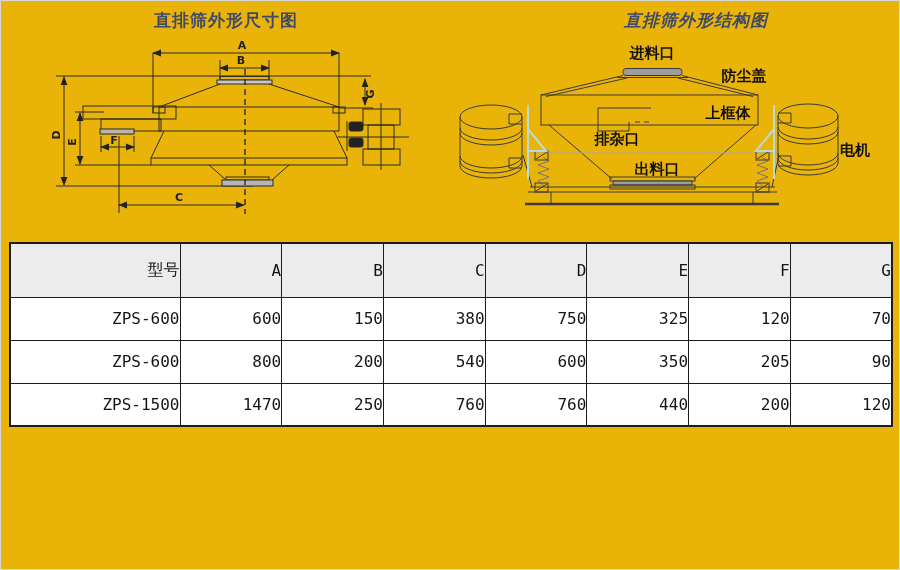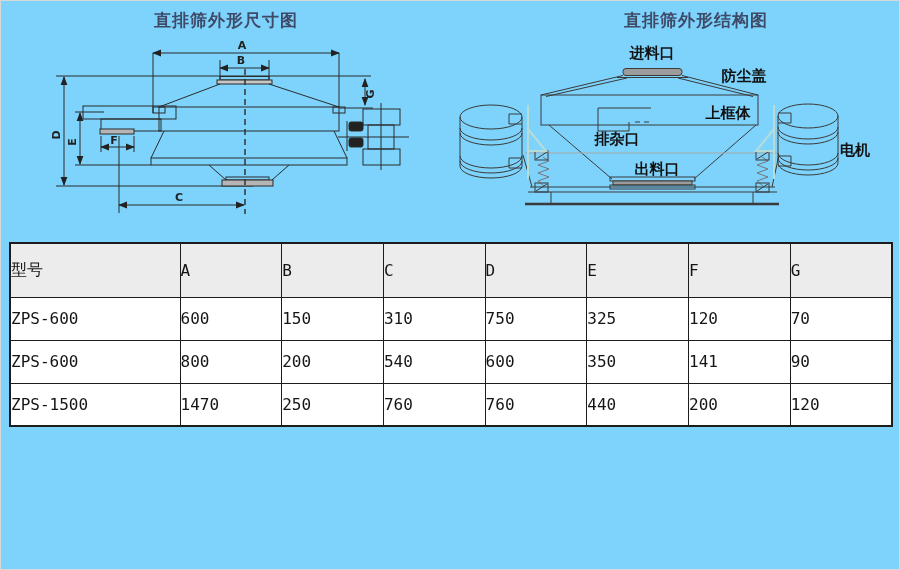--- a/index.html
+++ b/index.html
@@ -1,49 +1,49 @@
 <!DOCTYPE html>
 <html style="--title-color: #3e4a68; --header-bg: #ececec; --border-color: #1c1c1c;"><head>
 <meta charset="utf-8">
 <style>
   * { margin:0; padding:0; box-sizing:border-box; }
   html,body { background:#fff; }
   body { font-family:"DejaVu Sans","Liberation Sans",sans-serif; }
-  .stage{ position:relative; width:900px; height:570px; background:#7dd3fc; border:1px solid #d8d8d8; overflow:hidden; }
+  .stage{ position:relative; width:900px; height:570px; background:#eab308; border:1px solid #d8d8d8; overflow:hidden; }
 
   .diagram{ position:absolute; top:0; width:450px; height:238px; }
   .diagram-left{ left:0; }
   .diagram-right{ left:450px; }
   .diagram-title{
     position:absolute; top:8px; left:0; width:100%; text-align:center;
     font-size:17px; font-weight:bold; letter-spacing:1px;
     color:var(--title-color,#3e4a68);
   }
-  .diagram-right .diagram-title{ padding-left:40px; }
+  .diagram-right .diagram-title{ padding-left:40px;font-style:italic; }
   .diagram svg{ position:absolute; left:0; top:0; width:450px; height:238px; display:block; }
 
   svg text.dim{
     font-family:"DejaVu Sans","Liberation Sans",sans-serif;
     font-size:11px; font-weight:bold; fill:#222;
   }
   svg text.cn{
     font-family:"DejaVu Sans","Liberation Sans",sans-serif;
     font-size:15px; font-weight:600; fill:#111;
   }
 
   table.spec-table{
     position:absolute; left:8px; top:241px; width:884px;
     border-collapse:collapse; table-layout:fixed;
     font-family:"DejaVu Sans Mono","Liberation Mono",monospace;
     color:#151515;
     border:2px solid var(--border-color,#1c1c1c);
   }
   table.spec-table th, table.spec-table td{
     border:1.5px solid var(--border-color,#1c1c1c);
-    text-align:left; vertical-align:middle;
+    text-align:right; vertical-align:middle;
     font-size:16px; font-weight:normal;
   }
   table.spec-table thead tr{ height:54px; background:var(--header-bg,#ececec); }
   table.spec-table thead th{ font-size:16px; }
   table.spec-table tbody tr{ height:43px; background:#fff; }
 </style>
 </head>
 <body>
 
 <div class="stage">
@@ -250,34 +250,34 @@
           <th>E</th>
           <th>F</th>
           <th>G</th>
         </tr>
       </thead>
       <tbody>
         <tr>
           <td>ZPS-600</td>
           <td>600</td>
           <td>150</td>
-          <td>310</td>
+          <td>380</td>
           <td>750</td>
           <td>325</td>
           <td>120</td>
           <td>70</td>
         </tr>
         <tr>
           <td>ZPS-600</td>
           <td>800</td>
           <td>200</td>
           <td>540</td>
           <td>600</td>
           <td>350</td>
-          <td>141</td>
+          <td>205</td>
           <td>90</td>
         </tr>
         <tr>
           <td>ZPS-1500</td>
           <td>1470</td>
           <td>250</td>
           <td>760</td>
           <td>760</td>
           <td>440</td>
           <td>200</td>

